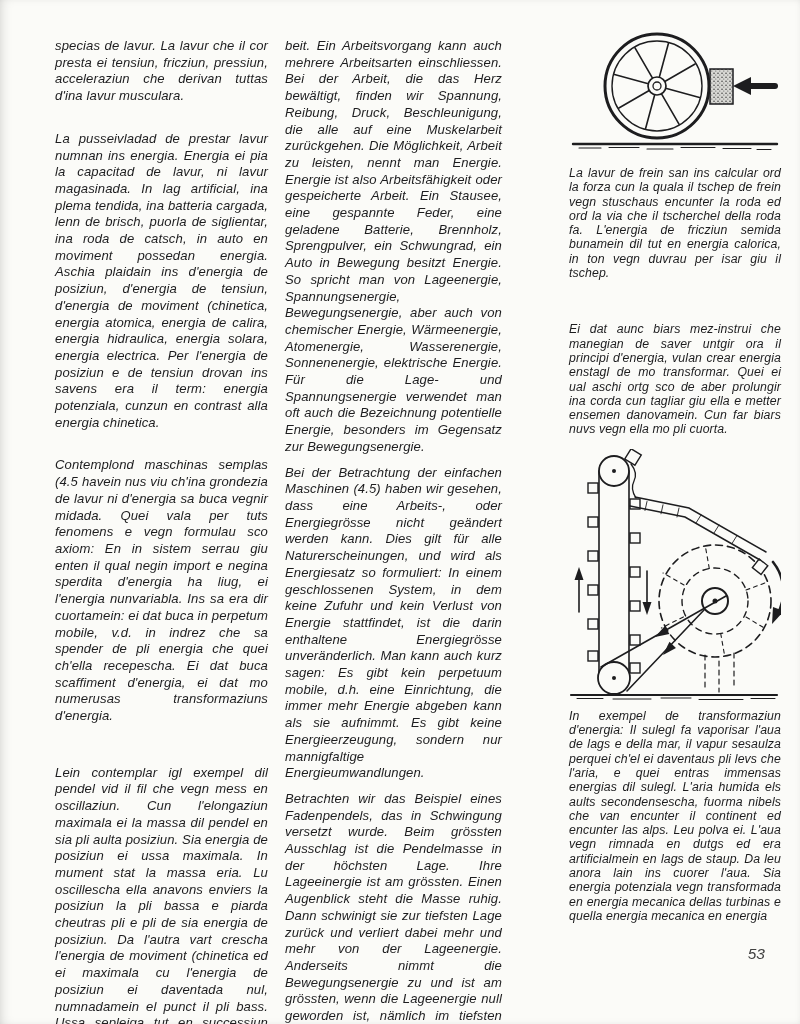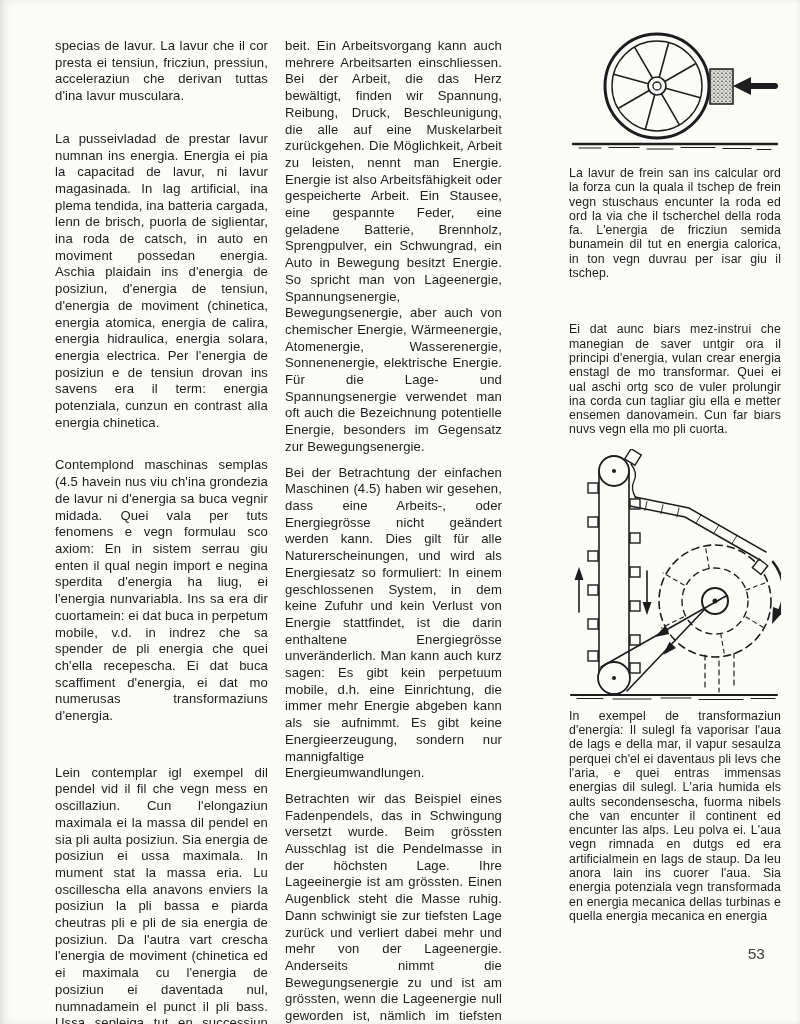--- a/index.html
+++ b/index.html
@@ -2,20 +2,21 @@
 <html><head>
 <meta charset="utf-8">
 <style>
   html,body{margin:0;padding:0;background:#e9e9e6;}
   .page{
     position:relative;width:800px;height:1024px;overflow:hidden;
     background:#fbfbf8;
     box-shadow:inset 6px 0 14px -8px rgba(0,0,0,.25), inset -3px 0 8px -6px rgba(0,0,0,.12);
     font-family:"Liberation Sans","DejaVu Sans",sans-serif;
     color:#1d1d1f;
+    font-style:italic;
   }
   .col{position:absolute;top:38px;}
   .col p{margin:0;text-align:justify;}
   .col1{left:55px;width:213px;}
   .col2{left:285px;width:217px;}
   .col1 p,.col2 p{font-size:13.1px;line-height:16.7px;letter-spacing:.1px;}
   .gap-lg{margin-top:26px !important;}
   .gap-xl{margin-top:40px !important;}
   .gap-sm{margin-top:9px !important;}
   .col3{left:569px;top:28px;width:212px;}
@@ -82,21 +83,21 @@
           <rect x="141" y="41" width="23" height="35" stroke-width="1.5" fill="url(#speck)"></rect>
 
           <line x1="206" y1="58" x2="179" y2="58" stroke-width="6"></line>
           <polygon points="164,58 182,49 182,67" fill="#1d1d1f" stroke="none"></polygon>
         </g>
       </svg>
     </figure>
 
     <p class="gap-cap">La lavur de frein san ins calcular ord la forza cun la quala il tschep de frein vegn stuschaus encunter la roda ed ord la via che il tscherchel della roda fa. L'energia de fricziun semida bunamein dil tut en energia calorica, in ton vegn duvrau per isar giu il tschep.</p>
 
-    <p class="gap-note">Ei dat aunc biars mez-instrui che manegian de saver untgir ora il principi d'energia, vulan crear energia enstagl de mo transformar. Quei ei ual aschi ortg sco de vuler prolungir ina corda cun tagliar giu ella e metter ensemen danovamein. Cun far biars nuvs vegn ella mo pli cuorta.</p>
+    <p class="gap-note">Ei dat aunc biars mez-instrui che manegian de saver untgir ora il principi d'energia, vulan crear energia enstagl de mo transformar. Quei ei ual aschi ortg sco de aber prolungir ina corda cun tagliar giu ella e metter ensemen danovamein. Cun far biars nuvs vegn ella mo pli cuorta.</p>
 
     <figure class="fig2">
       <svg width="212" height="252" viewBox="0 0 212 252">
         <g stroke="#1d1d1f" fill="none" stroke-linecap="round">
 
           <line x1="2" y1="246" x2="208" y2="246" stroke-width="2.2"></line>
           <path d="M8 249.5h26M44 250h38M92 249h30M130 250.5h44M182 249.5h24" stroke-width="1"></path>
 
           <line x1="30" y1="22" x2="30" y2="229" stroke-width="1.6"></line>
           <line x1="60" y1="22" x2="60" y2="229" stroke-width="1.6"></line>

